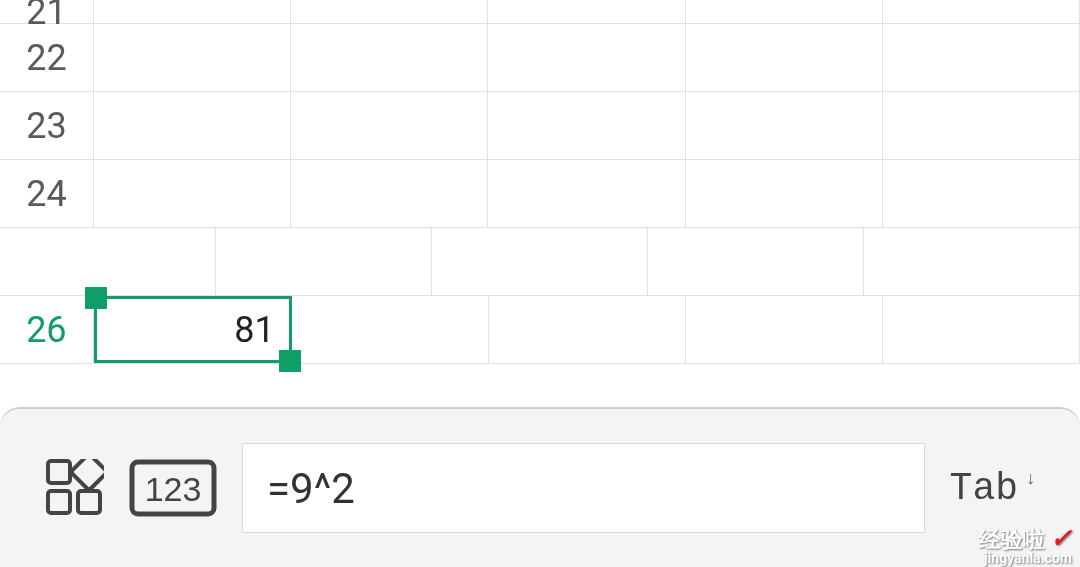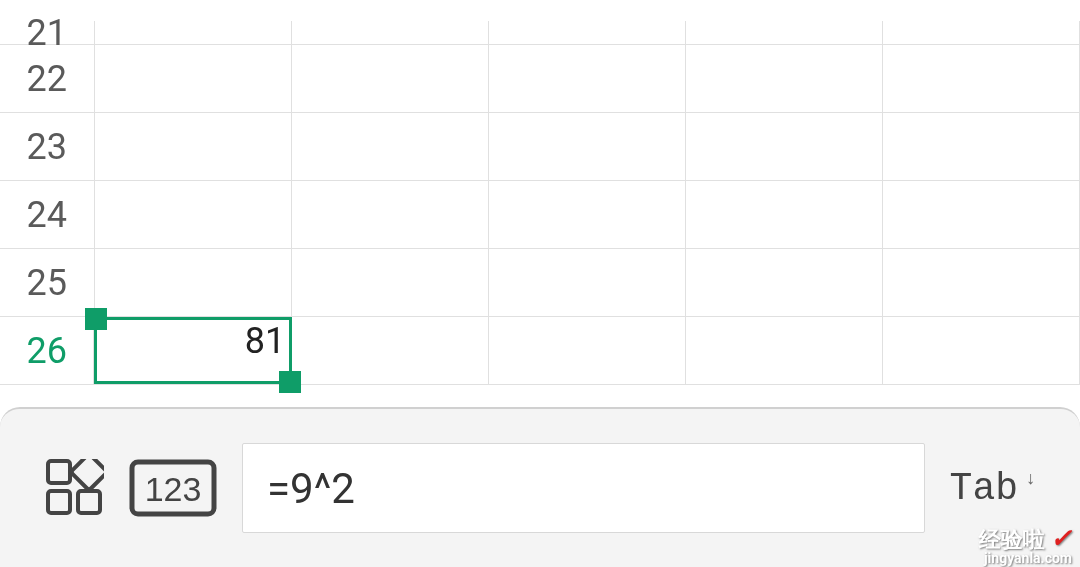--- a/index.html
+++ b/index.html
@@ -21,42 +21,41 @@
       overflow: hidden;
       background: #fff;
     }
     .row {
       display: flex;
       height: 68px;
       border-bottom: 1px solid #e0e0e0;
     }
     .row:first-child {
       height: 24px;
-      margin-top: 21px;
     }
     .row-header {
       width: 112px;
       display: flex;
       align-items: center;
       justify-content: center;
       font-size: 36px;
       color: #5a5a5a;
       border-right: 1px solid #e0e0e0;
     }
     .row-header.active {
       color: #0f9d68;
     }
     .cell {
       width: 233px;
       border-right: 1px solid #e0e0e0;
       position: relative;
       display: flex;
-      align-items: flex-start;
+      align-items: center;
       justify-content: flex-end;
-      padding-right: 4px;
+      padding-right: 14px;
       font-size: 36px;
       color: #222;
     }
     .cell.selected {
       border: 3px solid #0f9d68;
     }
     .cell-value {
       font-size: 36px;
       color: #222;
     }
@@ -194,21 +193,20 @@
   </div>
   <div class="row">
     <div class="row-header">24</div>
     <div class="cell"></div>
     <div class="cell"></div>
     <div class="cell"></div>
     <div class="cell"></div>
     <div class="cell"></div>
   </div>
   <div class="row">
-    <div class="row-header">25</div>
     <div class="cell"></div>
     <div class="cell"></div>
     <div class="cell"></div>
     <div class="cell"></div>
     <div class="cell"></div>
   </div>
   <div class="row">
     <div class="row-header active">26</div>
     <div class="cell selected">
       <div class="selection-handle-tl"></div>

